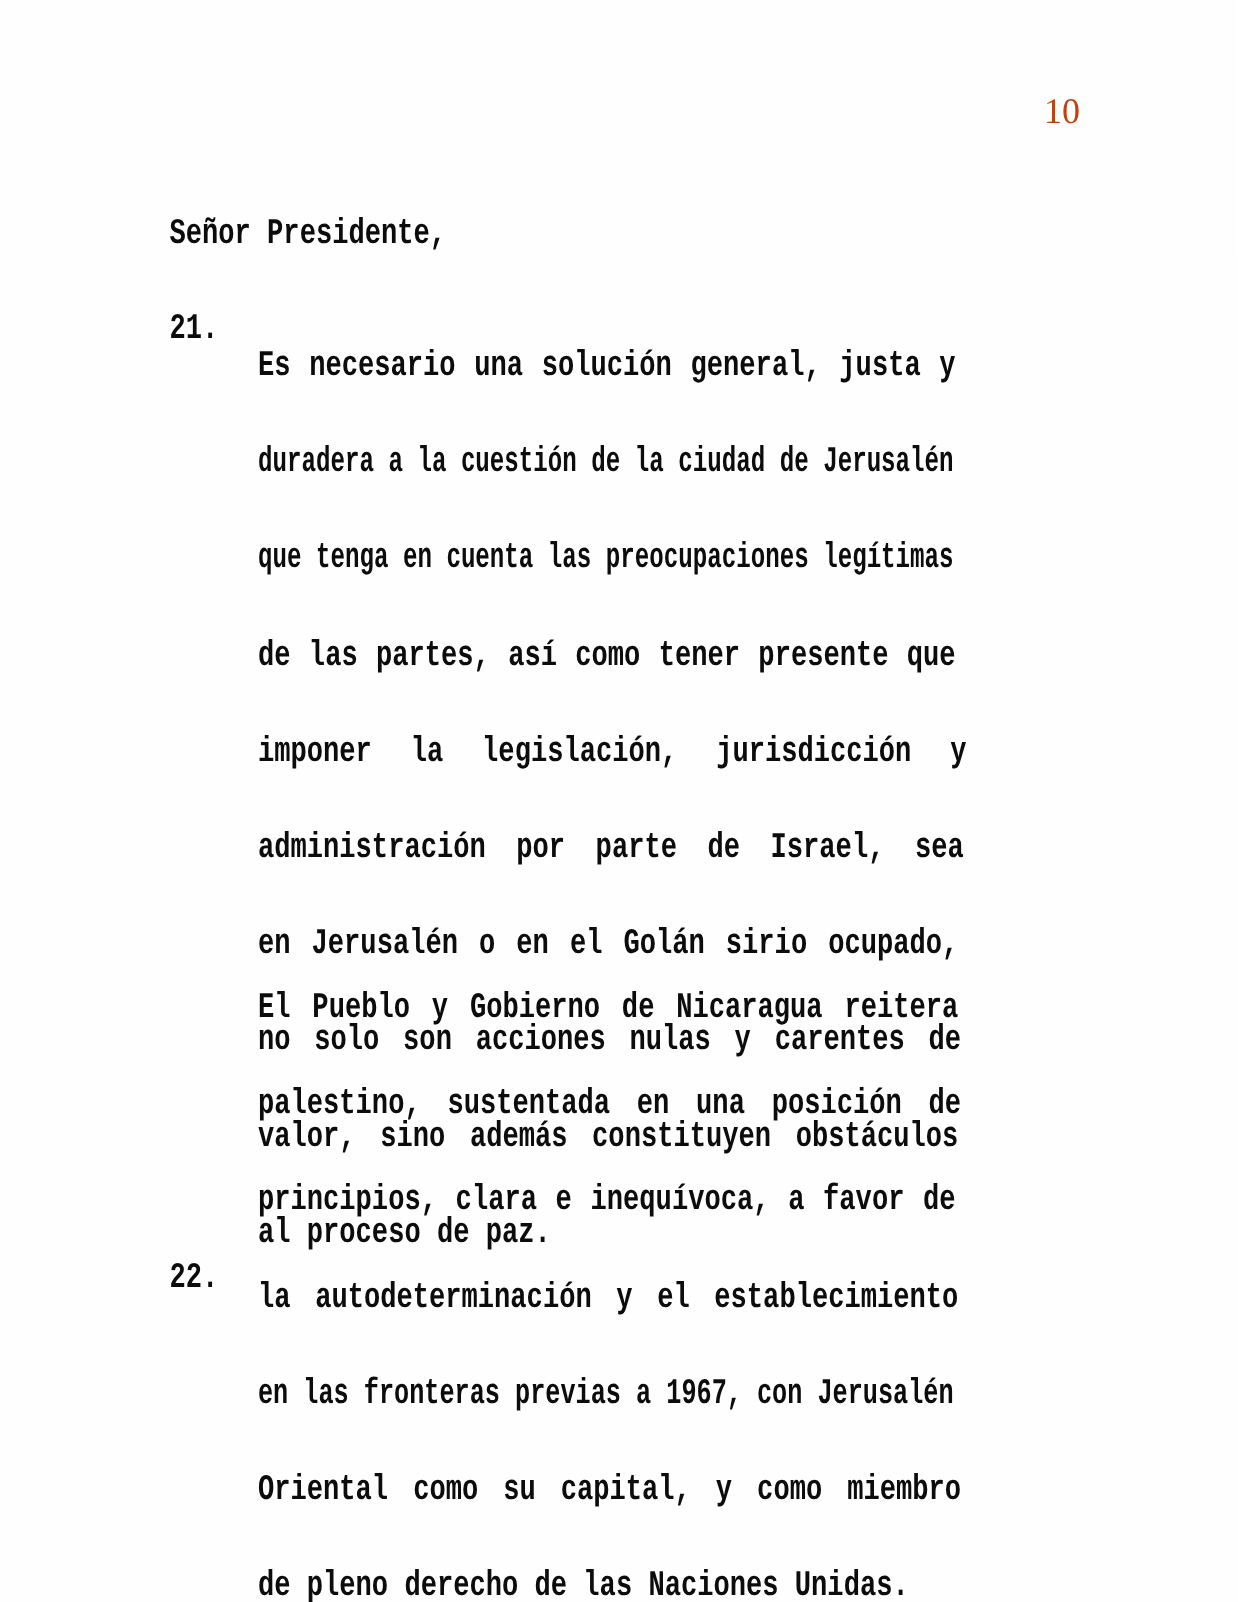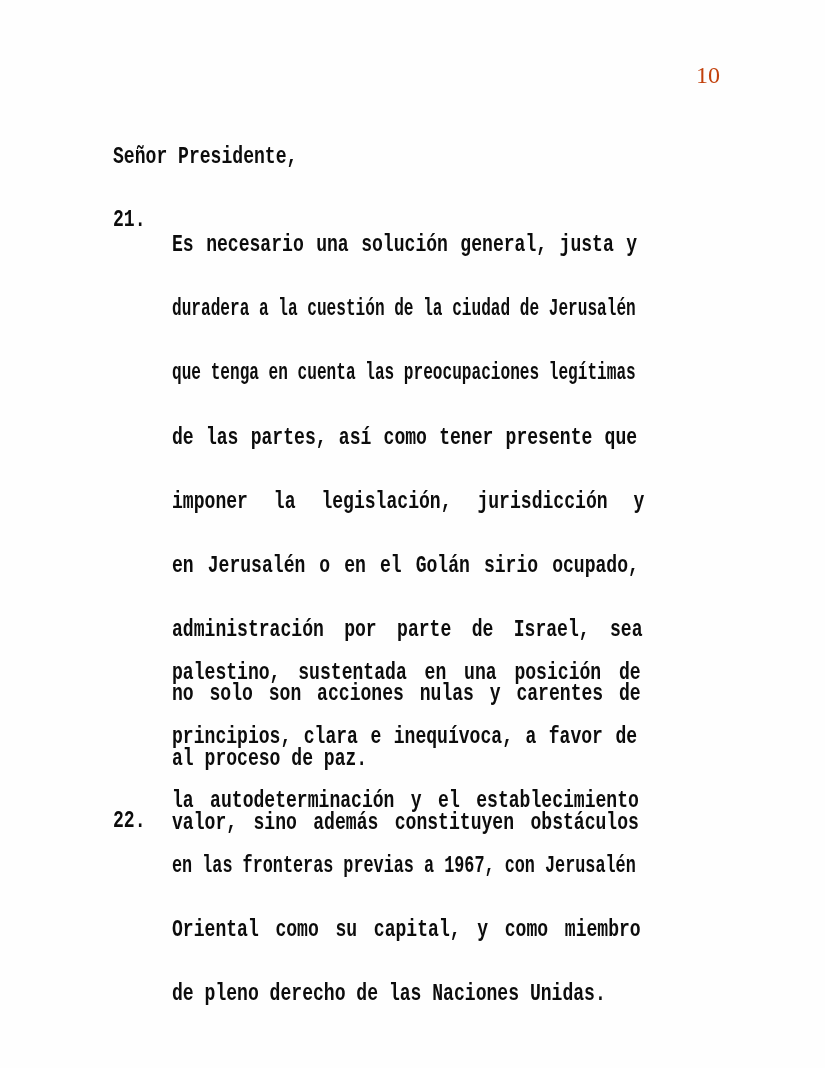--- a/index.html
+++ b/index.html
@@ -68,31 +68,32 @@
   <div class="salutation mono"><span class="fit" style="transform: scaleX(0.753);">Señor Presidente,</span></div>
 
   <section class="para para-21 mono">
     <div class="marker"><span class="fit" style="transform: scaleX(0.753);">21.</span></div>
     <div class="lines">
         <div class="tline"><span class="fit" style="word-spacing: 2.12346px; transform: scaleX(0.753);">Es necesario una solución general, justa y</span></div>
         <div class="tline"><span class="fit" style="transform: scaleX(0.670774);">duradera a la cuestión de la ciudad de Jerusalén</span></div>
         <div class="tline"><span class="fit" style="transform: scaleX(0.670774);">que tenga en cuenta las preocupaciones legítimas</span></div>
         <div class="tline"><span class="fit" style="word-spacing: 1.82011px; transform: scaleX(0.753);">de las partes, así como tener presente que</span></div>
         <div class="tline"><span class="fit" style="word-spacing: 19.986px; transform: scaleX(0.753);">imponer la legislación, jurisdicción y</span></div>
+        <div class="tline"><span class="fit" style="word-spacing: 12.6294px; transform: scaleX(0.753);">administración por parte de Israel, sea</span></div>
         <div class="tline"><span class="fit" style="word-spacing: 4.21966px; transform: scaleX(0.753);">en Jerusalén o en el Golán sirio ocupado,</span></div>
-        <div class="tline"><span class="fit" style="word-spacing: 12.6294px; transform: scaleX(0.753);">administración por parte de Israel, sea</span></div>
         <div class="tline"><span class="fit" style="word-spacing: 6.62145px; transform: scaleX(0.753);">no solo son acciones nulas y carentes de</span></div>
+        <div class="tline"><span class="fit" style="word-spacing: 7.38441px; transform: scaleX(0.753);">valor, sino además constituyen obstáculos</span></div>
         <div class="tline"><span class="fit" style="transform: scaleX(0.753);">al proceso de paz.</span></div>
-        <div class="tline"><span class="fit" style="word-spacing: 7.38441px; transform: scaleX(0.753);">valor, sino además constituyen obstáculos</span></div>
       </div>
   </section>
 
   <section class="para para-22 mono">
     <div class="marker"><span class="fit" style="transform: scaleX(0.753);">22.</span></div>
     <div class="lines">
+        <div class="tline"><span class="fit" style="word-spacing: 4.92294px; transform: scaleX(0.753);">El Pueblo y Gobierno de Nicaragua reitera</span></div>
         <div class="tline"><span class="fit" style="word-spacing: 9.27002px; transform: scaleX(0.753);">palestino, sustentada en una posición de</span></div>
         <div class="tline"><span class="fit" style="word-spacing: 2.12346px; transform: scaleX(0.753);">principios, clara e inequívoca, a favor de</span></div>
         <div class="tline"><span class="fit" style="word-spacing: 7.38441px; transform: scaleX(0.753);">la autodeterminación y el establecimiento</span></div>
         <div class="tline"><span class="fit" style="transform: scaleX(0.699927);">en las fronteras previas a 1967, con Jerusalén</span></div>
         <div class="tline"><span class="fit" style="word-spacing: 7.72502px; transform: scaleX(0.753);">Oriental como su capital, y como miembro</span></div>
         <div class="tline"><span class="fit" style="transform: scaleX(0.753);">de pleno derecho de las Naciones Unidas.</span></div>
       </div>
   </section>
 
 </div>

